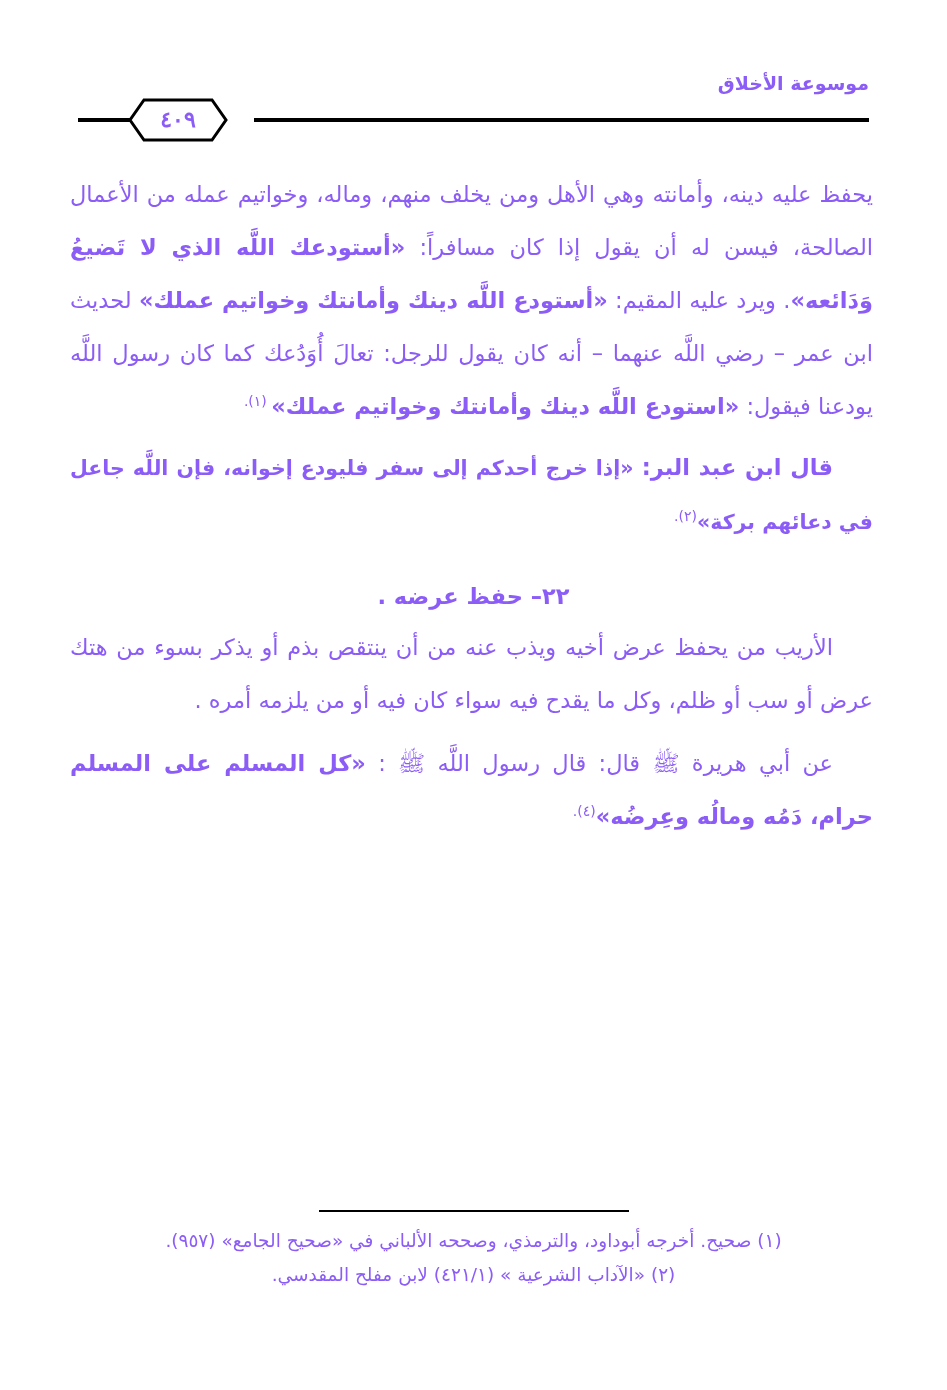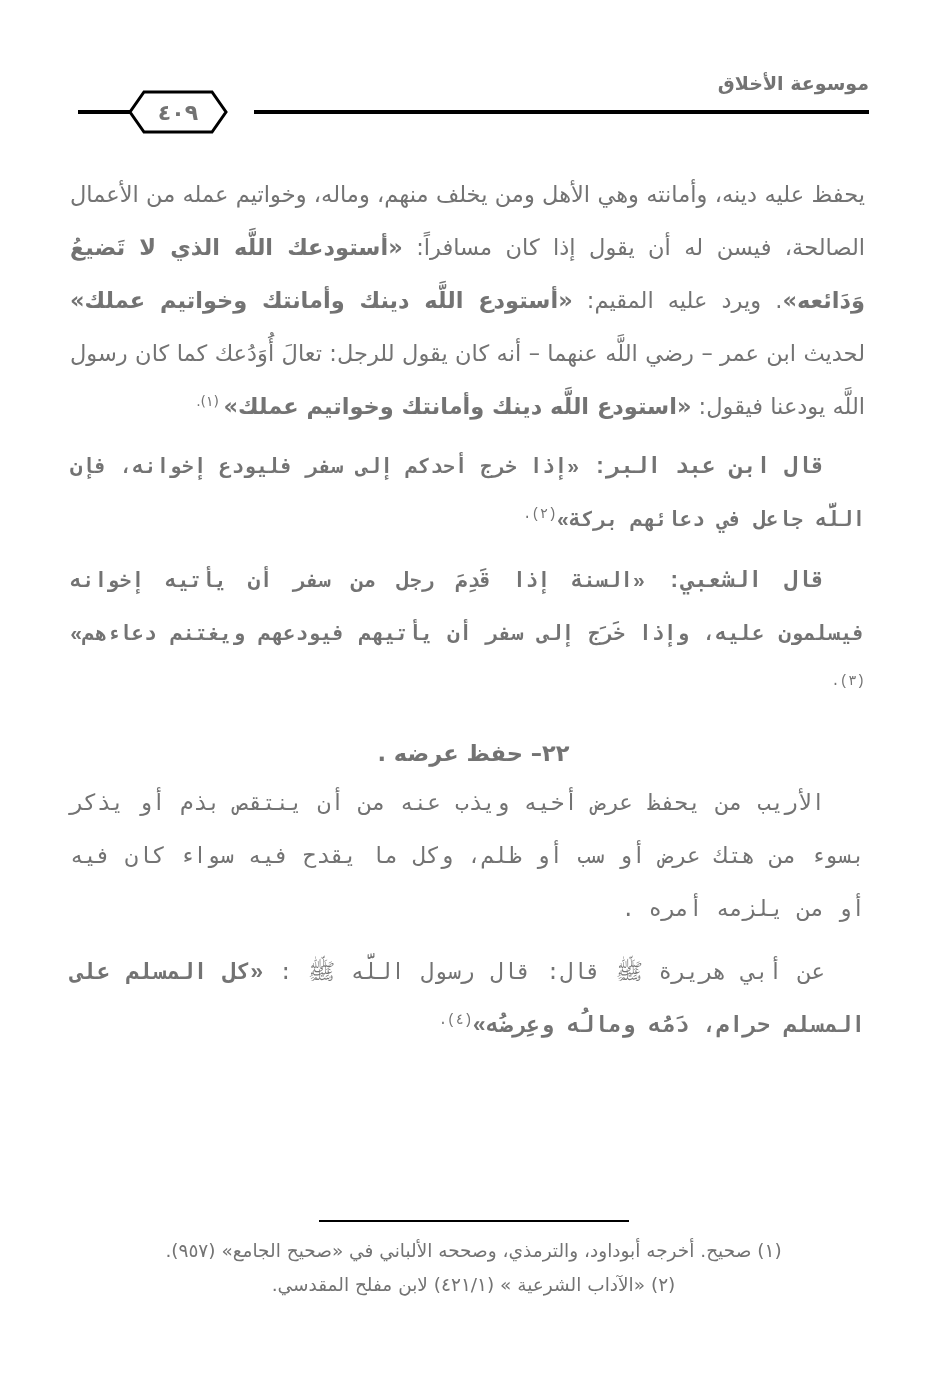--- a/index.html
+++ b/index.html
@@ -6,21 +6,21 @@
     margin: 0;
     padding: 0;
     background: #ffffff;
   }
   .page {
     position: relative;
     width: 947px;
     height: 1390px;
     background: #ffffff;
     font-family: "DejaVu Sans", sans-serif;
-    color: #737373;
+    color: #8b5cf6;
     overflow: hidden;
     box-sizing: border-box;
   }
 
   
   .header {
     position: absolute;
     top: 74px;
     right: 78px;
     left: 78px;
@@ -31,24 +31,25 @@
     top: 0;
     right: 0;
     font-size: 19px;
     font-weight: bold;
     letter-spacing: 0;
     line-height: 1;
     white-space: nowrap;
   }
   .rule-wrap {
     position: absolute;
-    top: 34px;
+    top: 42px;
     right: 0;
     left: 0;
     height: 8px;
+    font-family: Liberation Serif, serif;
   }
   .rule-right {
     position: absolute;
     top: 2px;
     right: 0;
     width: 615px;
     height: 4px;
     background: #000;
   }
   .rule-left {
@@ -85,30 +86,29 @@
 
   
   .body {
     position: absolute;
     top: 168px;
     right: 70px;
     left: 70px;
     bottom: 0;
   }
   p.para {
-    margin: 0 12px 0 0;
+    margin: 0 4px 0 0;
     font-size: 22.5px;
     line-height: 53px;
     text-align: justify;
     text-align-last: center;
     letter-spacing: 0;
   }
   p.para.indent {
     text-indent: 40px;
-    font-family: Liberation Mono, monospace;
   }
   p.para.just {
     text-align: justify;
     text-align-last: right;
   }
   .spacer-sm { height: 8px; }
   .spacer-md { height: 10px; }
 
   .bold { font-weight: bold; }
   sup.fn {
@@ -127,21 +127,21 @@
 
   .small-quote {
     font-size: 20.5px;
   }
 
   
   .footnotes {
     position: absolute;
     left: 70px;
     right: 70px;
-    bottom: 88px;
+    bottom: 98px;
   }
   .fn-rule {
     width: 310px;
     height: 2px;
     background: #000;
     margin: 0 auto 12px auto;
   }
   .fn-line {
     font-size: 18.5px;
     line-height: 34px;
@@ -177,23 +177,20 @@
     </p>
 
     <div class="spacer-sm"></div>
 
     <p class="para just indent">
       <span class="bold">قال ابن عبد البر:</span><span> </span><span class="bold small-quote">«إذا خرج أحدكم إلى سفر فليودع إخوانه، فإن اللَّه جاعل في دعائهم بركة»</span><sup class="fn">(٢).</sup>
     </p>
 
     <div class="spacer-sm"></div>
 
-    <p class="para just indent">
-      <span class="bold">قال الشعبي:</span><span> </span><span class="bold small-quote">«السنة إذا قَدِمَ رجل من سفر أن يأتيه إخوانه فيسلمون عليه، وإذا خَرَج إلى سفر أن يأتيهم فيودعهم ويغتنم دعاءهم»</span><sup class="fn"> (٣).</sup>
-    </p>
 
     <p class="heading-line">٢٢– حفظ عرضه .</p>
 
     <p class="para just indent">
       <span>الأريب من يحفظ عرض أخيه ويذب عنه من أن ينتقص بذم أو يذكر بسوء من هتك عرض أو سب أو ظلم، وكل ما يقدح فيه سواء كان فيه أو من يلزمه أمره .</span>
     </p>
 
     <div class="spacer-md"></div>
 
     <p class="para just indent">

